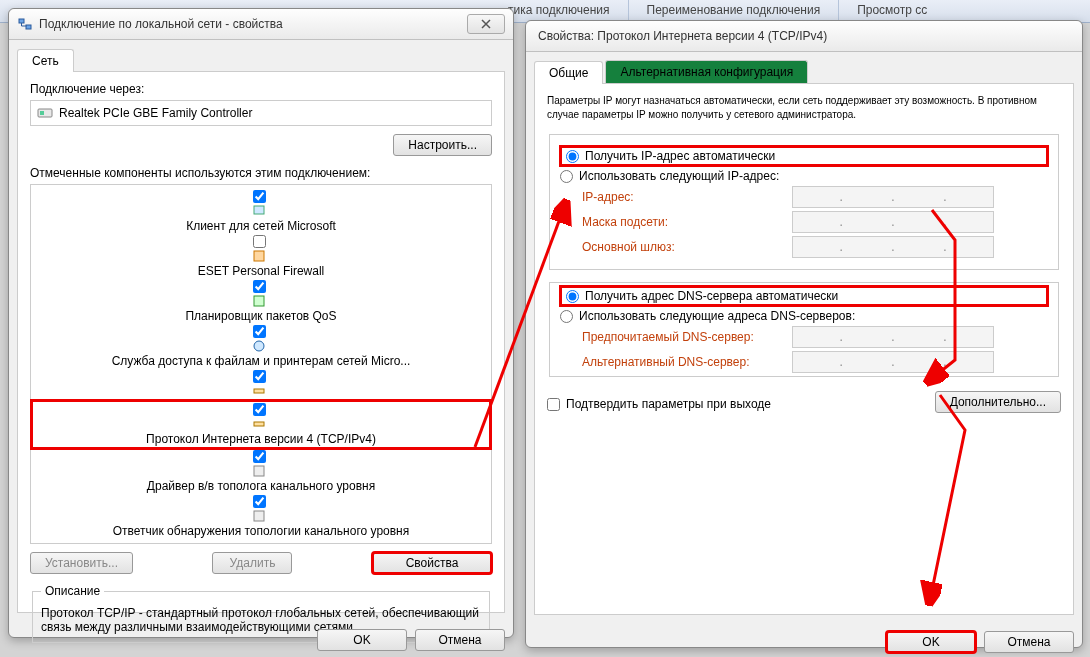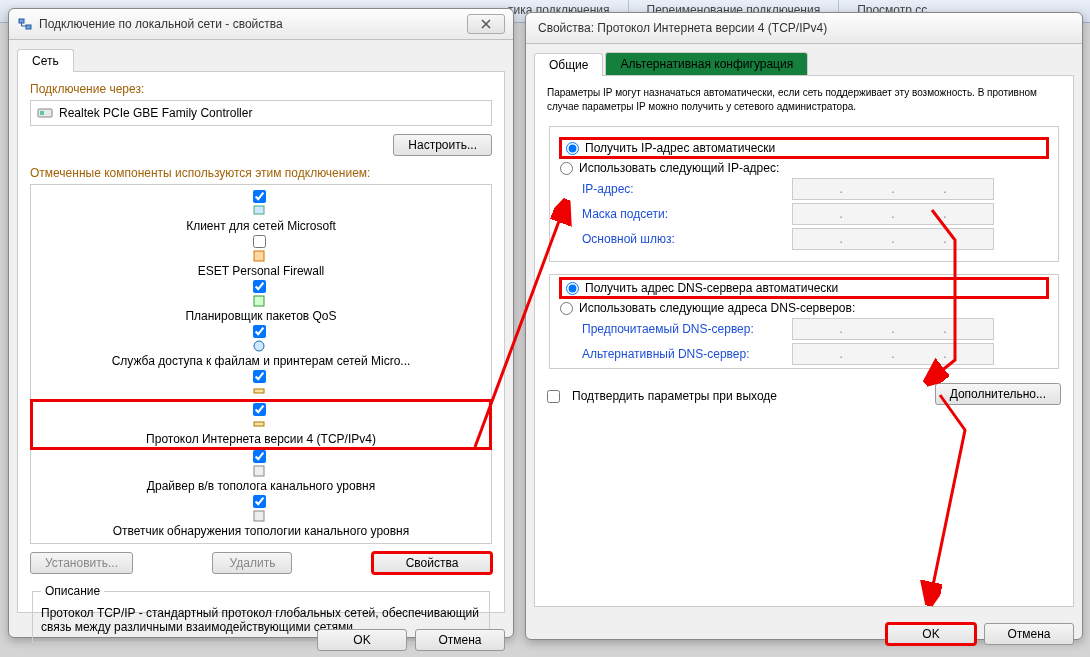--- a/index.html
+++ b/index.html
@@ -76,21 +76,21 @@
 }
 .panel {
   background: #fff;
   border: 1px solid #ccc;
   margin: 0 8px 8px 8px;
   padding: 10px 12px;
   border-top: none;
 }
 .label {
   margin-bottom: 4px;
-  color: #a16207;
+  color: #000000;
 }
 .adapter-box {
   border: 1px solid #ccc;
   background: #fff;
   display: flex;
   align-items: center;
   padding: 4px 6px;
   margin-bottom: 8px;
 }
 .adapter-box .icon {
@@ -165,40 +165,39 @@
 .radio-row input[type=radio] {
   margin: 0 6px 0 0;
 }
 .field-row {
   display: flex;
   align-items: center;
   margin: 3px 0 3px 22px;
 }
 .field-row .flabel {
   width: 210px;
-  color: #1d4ed8;
+  color: #c2410c;
 }
 .ip-input {
   width: 200px;
   height: 20px;
   border: 1px solid #ccc;
   background: #f4f4f4;
   display: flex;
   align-items: center;
   justify-content: space-evenly;
   color: #888;
 }
 .ip-input span {
   padding: 0 2px;
 }
 .check-row {
   display: flex;
   align-items: center;
   margin: 10px 0 0 0;
-  gap: 6px;
 }
 .check-row input {
   margin: 0 6px 0 0;
 }
 svg.arrow {
   position: absolute;
   stroke: #e00;
   fill: #e00;
   stroke-width: 3;
 }
@@ -350,21 +349,21 @@
       <div>Протокол TCP/IP - стандартный протокол глобальных сетей, обеспечивающий связь между различными взаимодействующими сетями.</div>
     </fieldset>
   </div>
 
   <div class="footer-btns">
     <button class="btn" style="min-width:90px">OK</button>
     <button class="btn" style="min-width:90px">Отмена</button>
   </div>
 </div>
 
-<div class="window" style="left:525px; top:12px; width:556px; height:626px">
+<div class="window" style="left:525px; top:20px; width:556px; height:626px">
   <div class="titlebar">
     <div class="titlebar-title" style="padding-left:4px">Свойства: Протокол Интернета версии 4 (TCP/IPv4)</div>
   </div>
 
   <div class="tabstrip">
     <div class="tab">Общие</div>
     <div class="tab inactive">Альтернативная конфигурация</div>
   </div>
   <div class="panel" style="height:510px; position:relative">
     <div class="info-text">Параметры IP могут назначаться автоматически, если сеть поддерживает эту возможность. В противном случае параметры IP можно получить у сетевого администратора.</div>

